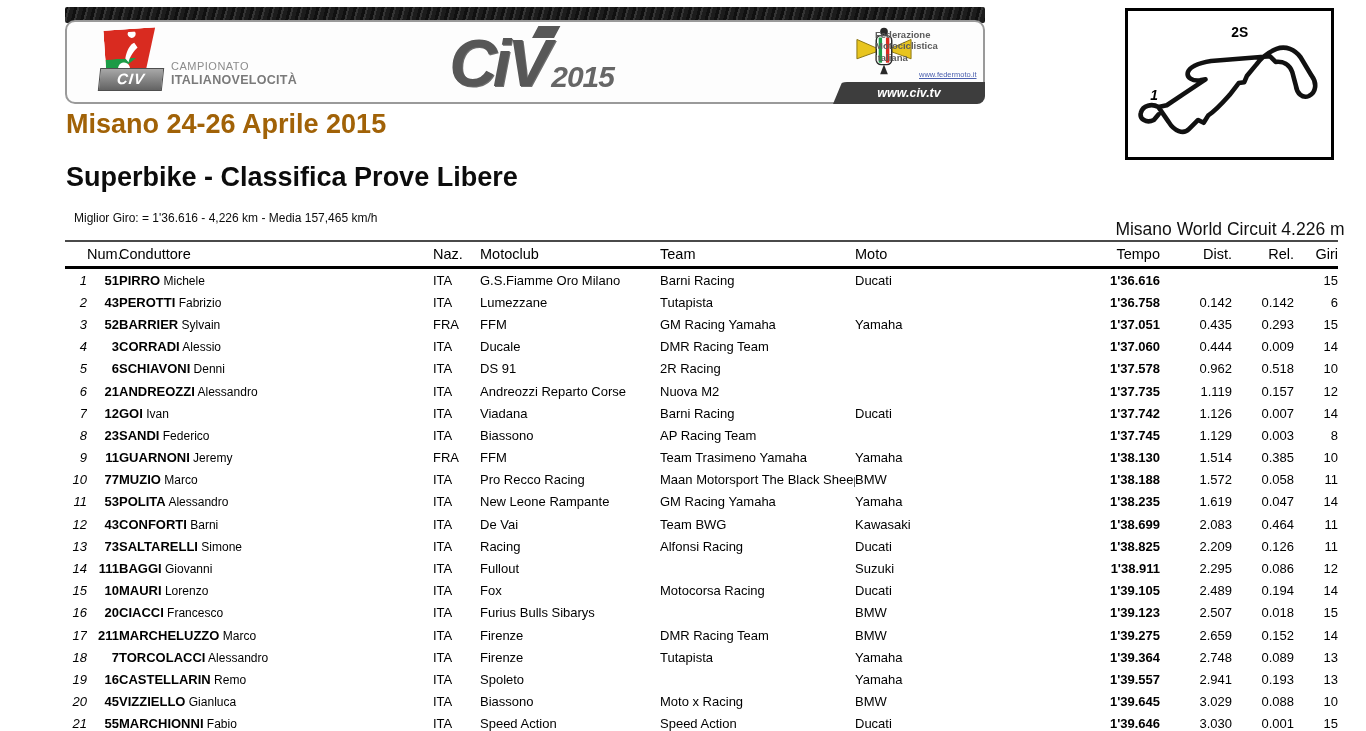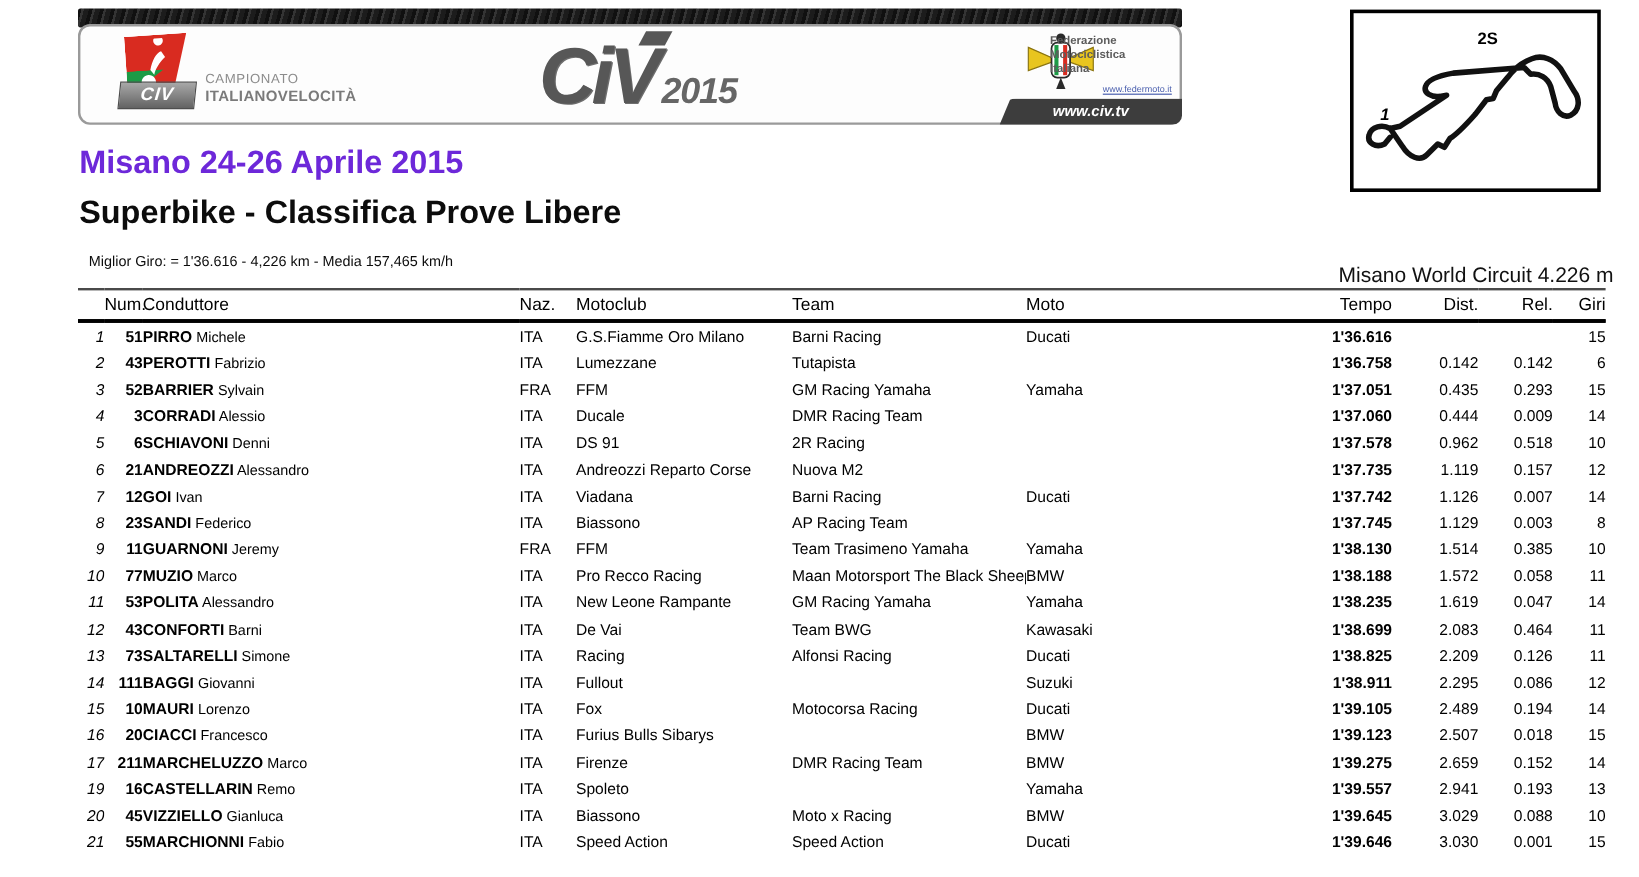--- a/index.html
+++ b/index.html
@@ -51,21 +51,21 @@
       display:flex;align-items:center;justify-content:center;
       clip-path:polygon(6% 0,100% 0,100% 100%,0 100%);}
 
   
   .circuit-box{position:absolute;left:1125px;top:8px;width:203px;height:146px;
       border:3px solid #000;background:#fff;}
   .circuit-caption{position:absolute;left:1098px;top:172px;width:264px;text-align:center;
       font-size:17.5px;color:#111;margin-top:47px;}
 
   
-  .title1{position:absolute;left:66px;top:120px;font-size:27px;font-weight:bold;color:#6d28d9;}
+  .title1{position:absolute;left:66px;top:109px;font-size:27px;font-weight:bold;color:#a16207;}
   .title2{position:absolute;left:66px;top:162px;font-size:27px;font-weight:bold;color:#0c0c0c;}
   .bestlap{position:absolute;left:74px;top:211px;font-size:12px;color:#0c0c0c;}
 
   
   table.results{position:absolute;left:65px;top:240px;width:1273px;border-collapse:collapse;
       table-layout:fixed;}
   table.results th{font-weight:normal;font-size:14.5px;text-align:left;height:24px;padding:0;
       border-top:2px solid #4a4a4a;border-bottom:3px solid #000;vertical-align:middle;
       white-space:nowrap;}
   table.results th.r{text-align:right;}
@@ -414,20 +414,33 @@
           <td class="naz">ITA</td>
           <td class="motoclub">Firenze</td>
           <td class="team">DMR Racing Team</td>
           <td class="moto">BMW</td>
           <td class="tempo">1'39.275</td>
           <td class="r dist">2.659</td>
           <td class="r rel">0.152</td>
           <td class="r giri">14</td>
         </tr>
         <tr>
+          <td class="pos">18</td>
+          <td class="num">7</td>
+          <td class="rider"><span class="sn">TORCOLACCI</span><span class="fn"> Alessandro</span></td>
+          <td class="naz">ITA</td>
+          <td class="motoclub">Firenze</td>
+          <td class="team">Tutapista</td>
+          <td class="moto">Yamaha</td>
+          <td class="tempo">1'39.364</td>
+          <td class="r dist">2.748</td>
+          <td class="r rel">0.089</td>
+          <td class="r giri">13</td>
+        </tr>
+        <tr>
           <td class="pos">19</td>
           <td class="num">16</td>
           <td class="rider"><span class="sn">CASTELLARIN</span><span class="fn"> Remo</span></td>
           <td class="naz">ITA</td>
           <td class="motoclub">Spoleto</td>
           <td class="team"></td>
           <td class="moto">Yamaha</td>
           <td class="tempo">1'39.557</td>
           <td class="r dist">2.941</td>
           <td class="r rel">0.193</td>

